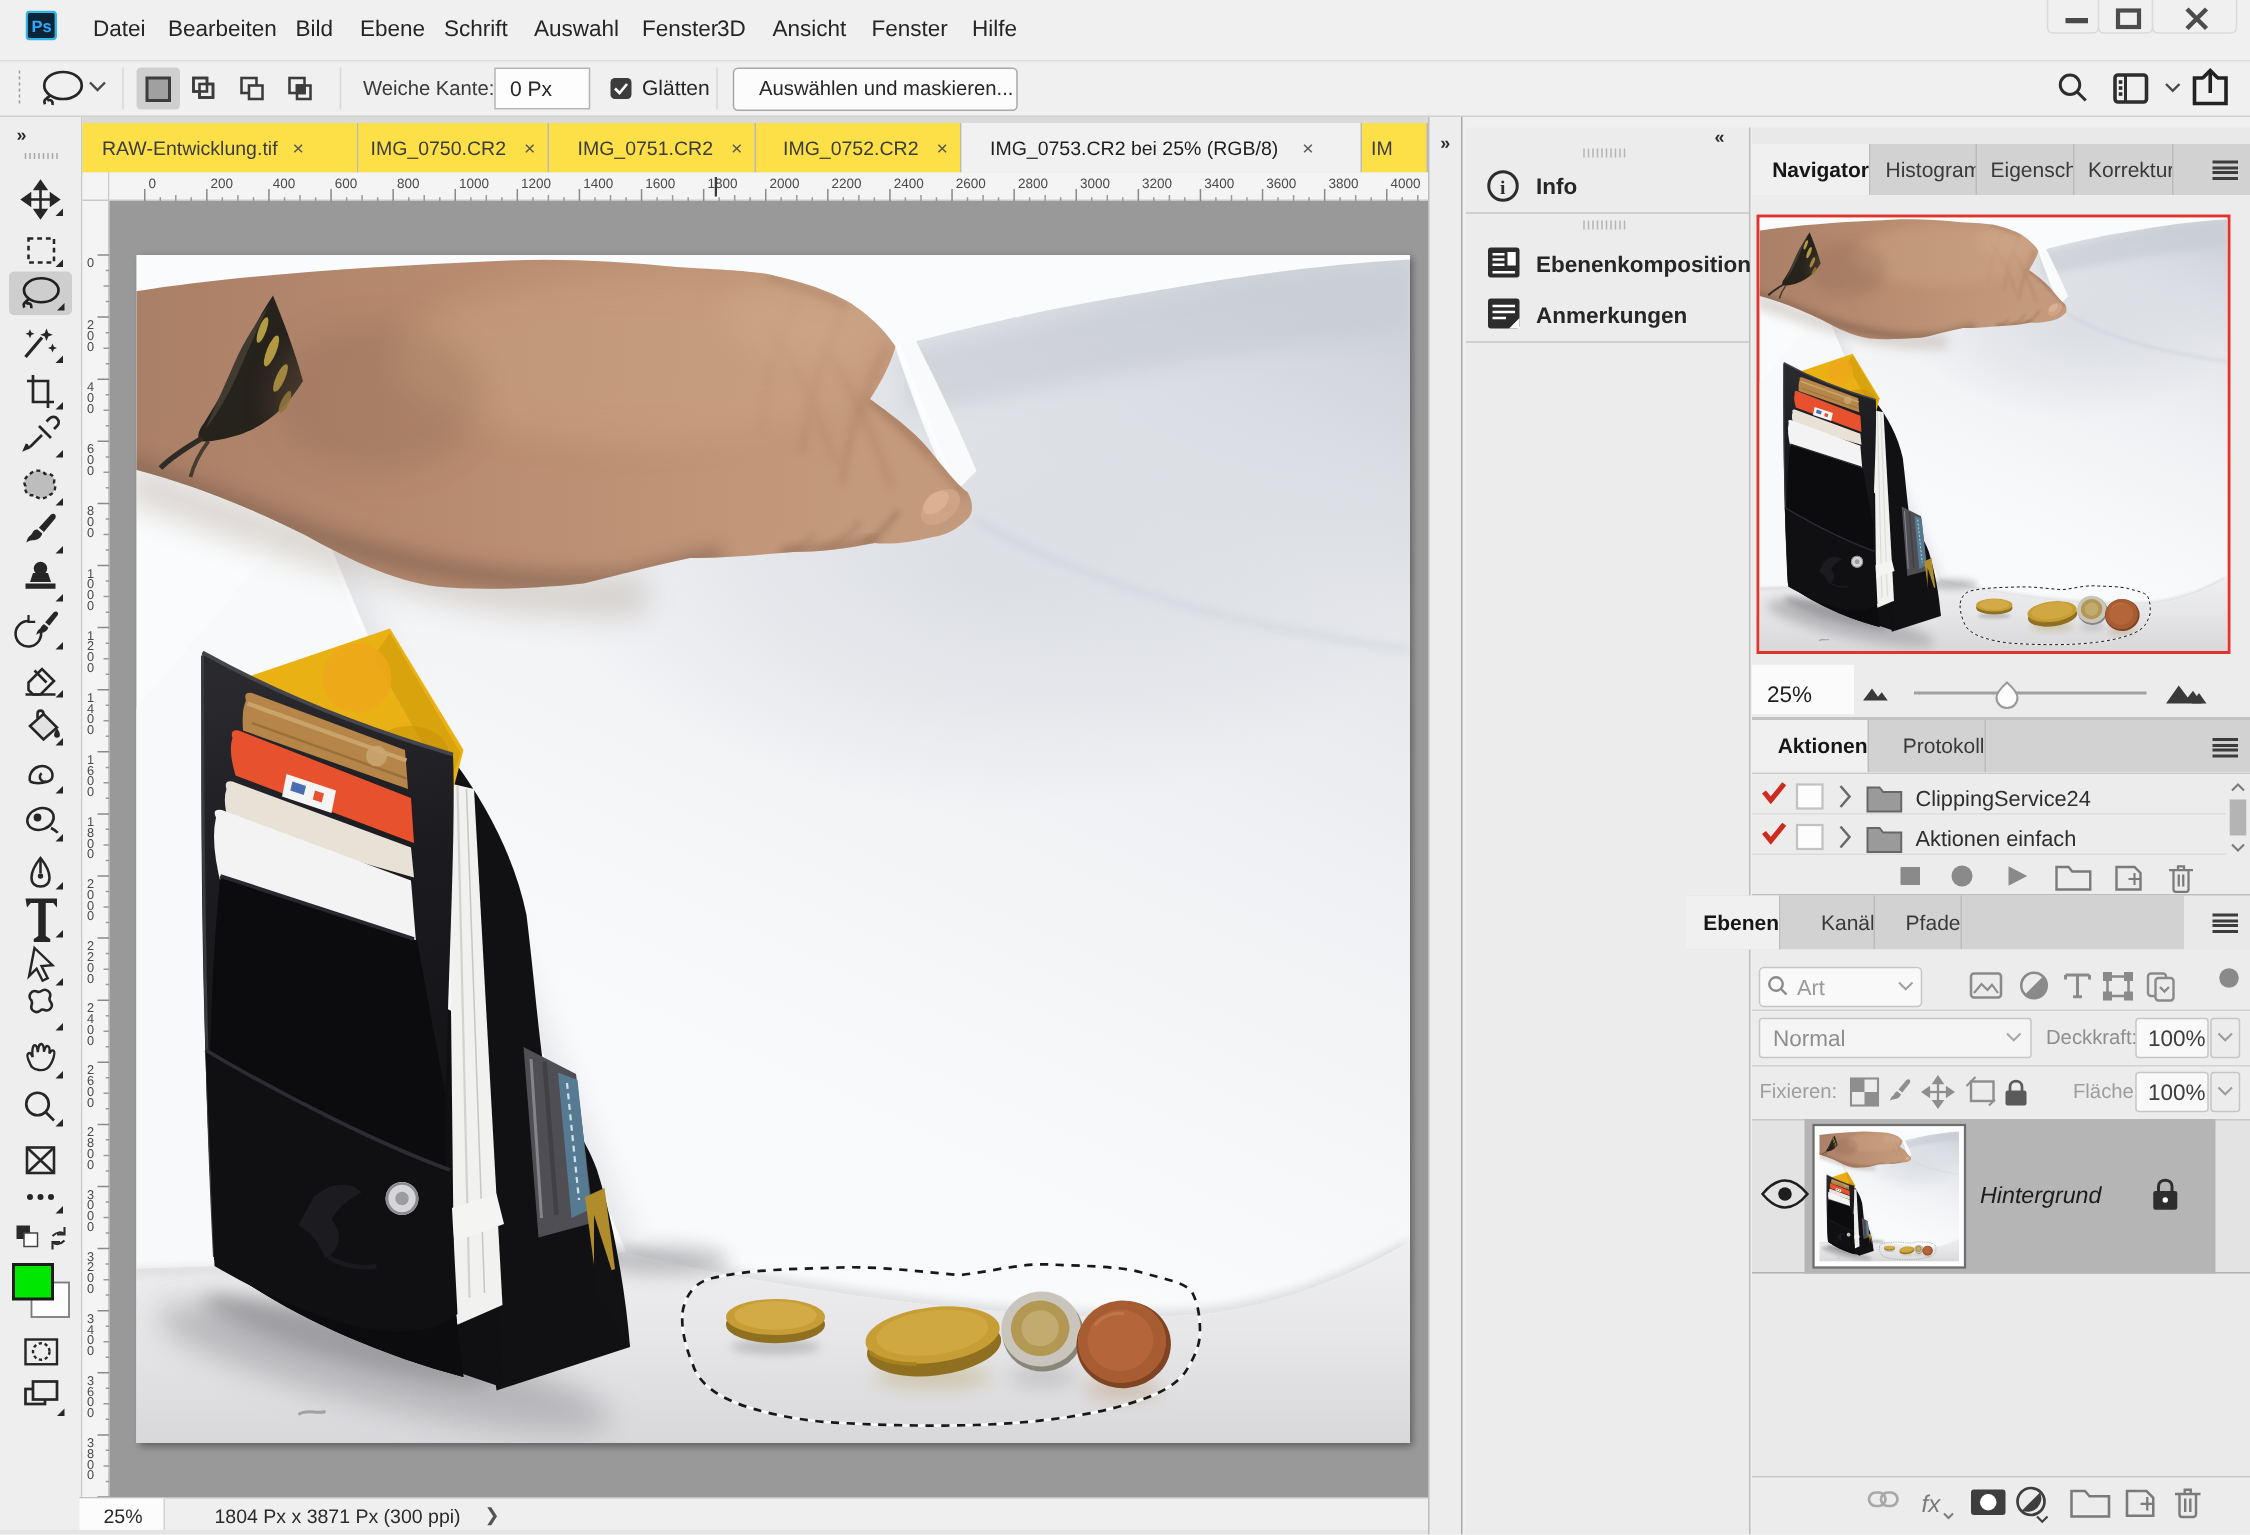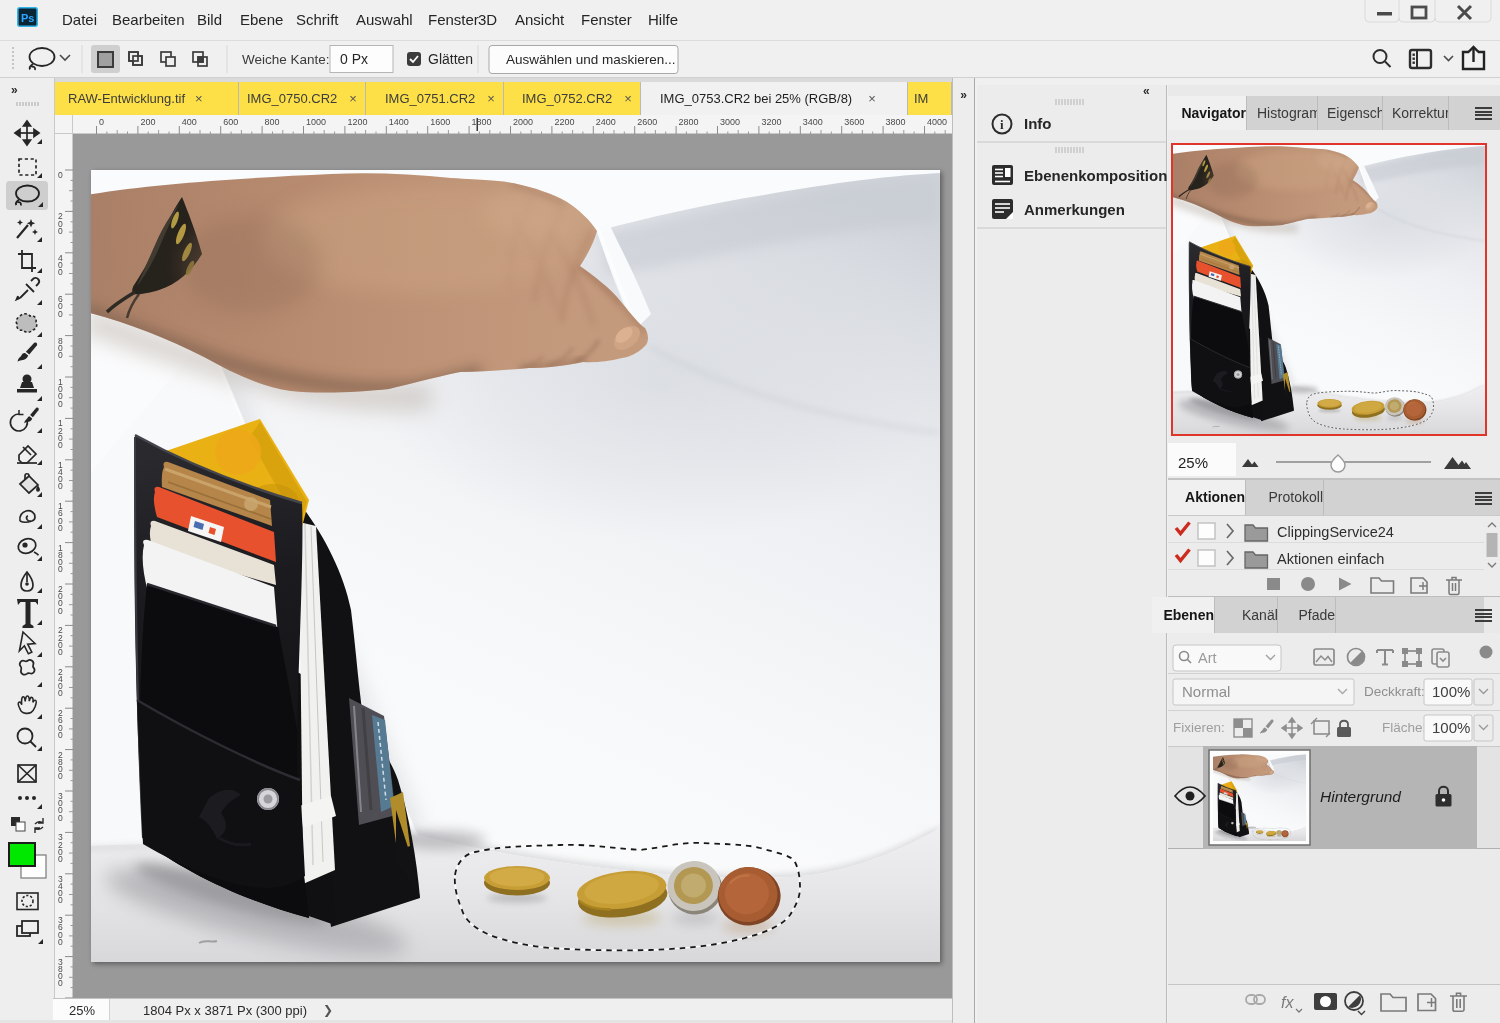--- a/index.html
+++ b/index.html
@@ -928,21 +928,21 @@
     <g fill="none" stroke="#7a7a7a" stroke-width="1.6">
         <path d="M243 7 h12 l4 4 v11 h-16 z"></path>
         <path d="M251 15 h8 M255 11 v8" stroke-width="1.4"></path>
       </g>
     <g fill="none" stroke="#7a7a7a" stroke-width="1.5">
         <path d="M278 9 h16 M281 9 v13 a1.5 1.5 0 0 0 1.5 1.5 h7 a1.5 1.5 0 0 0 1.5 -1.5 v-13 M284.5 12 v8 M287.5 12 v8 M284 6.5 h4 l0 2.5 h-4 z"></path>
       </g>
   </svg>
   <div class="abs" style="left:1168px;top:596px;width:332px;height:1px;background:#bdbdbd"></div>
 
-  <div class="ptabs abs" style="left:1152px;top:597px;height:36px">
+  <div class="ptabs abs" style="left:1124px;top:597px;height:36px">
     <div class="ptab active" style="left:0;width:63px;line-height:36px;padding-left:11px">Ebenen</div>
     <div class="ptab" style="left:63px;width:63px;line-height:36px;padding-left:27px">Kanäle</div>
     <div class="ptab" style="left:126px;width:58px;line-height:36px;padding-left:12px">Pfade</div>
   </div>
   <div class="hamb abs" style="left:1475px;top:609px">
       <i></i>
       <i></i>
       <i></i>
       <i></i>
     </div>

